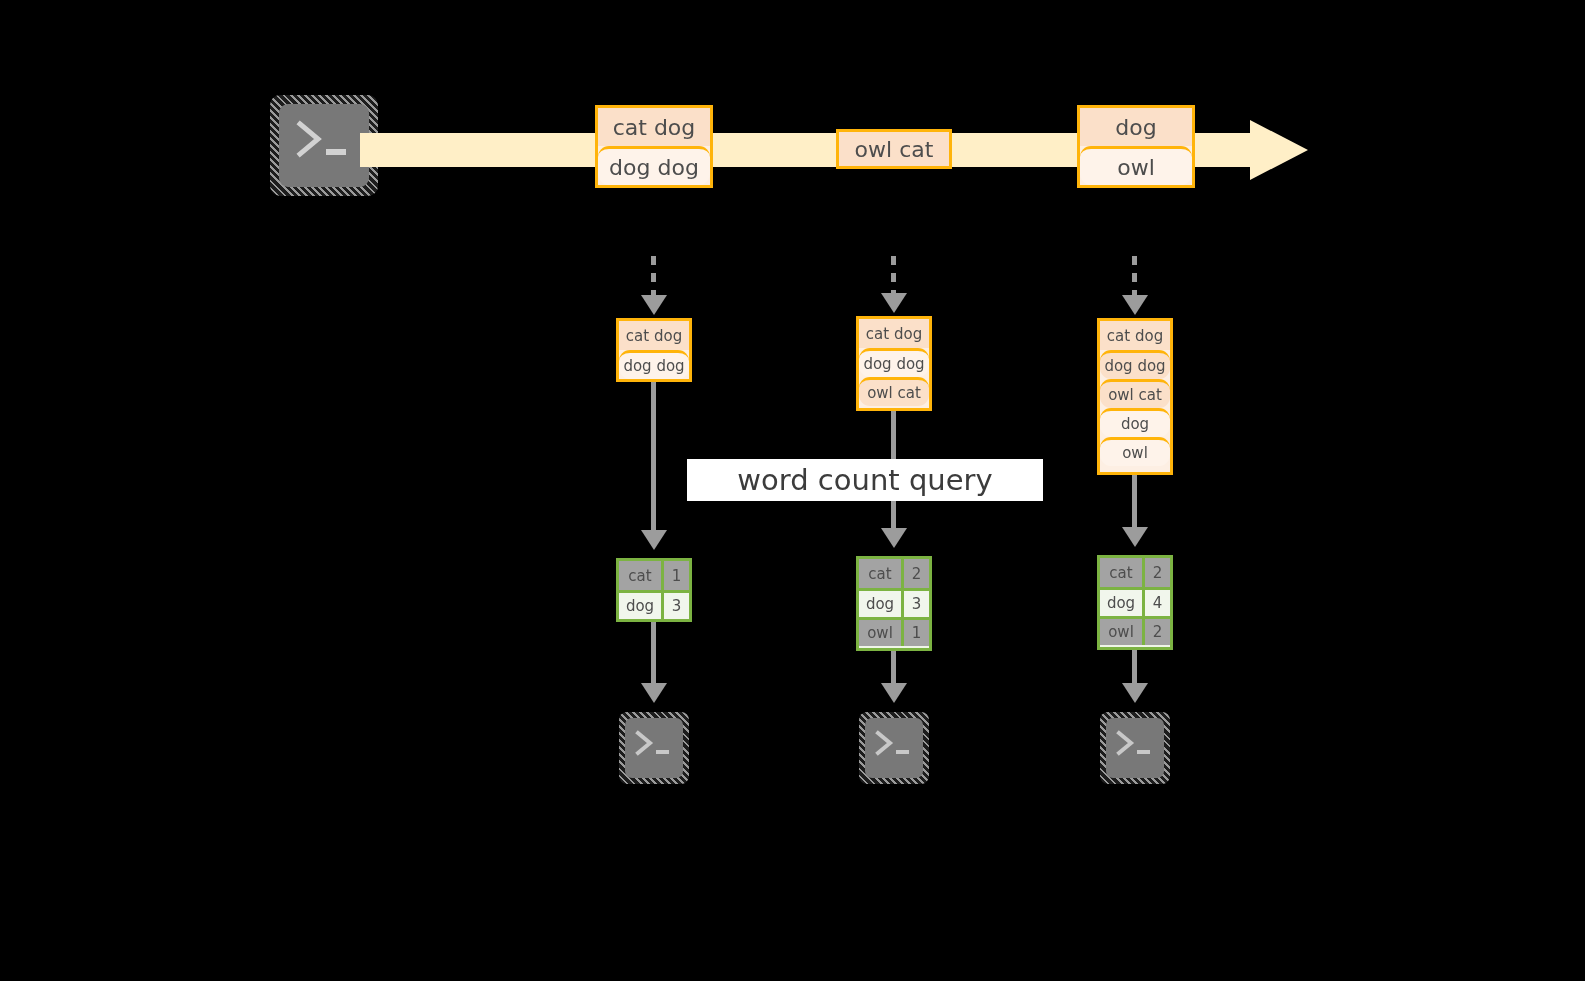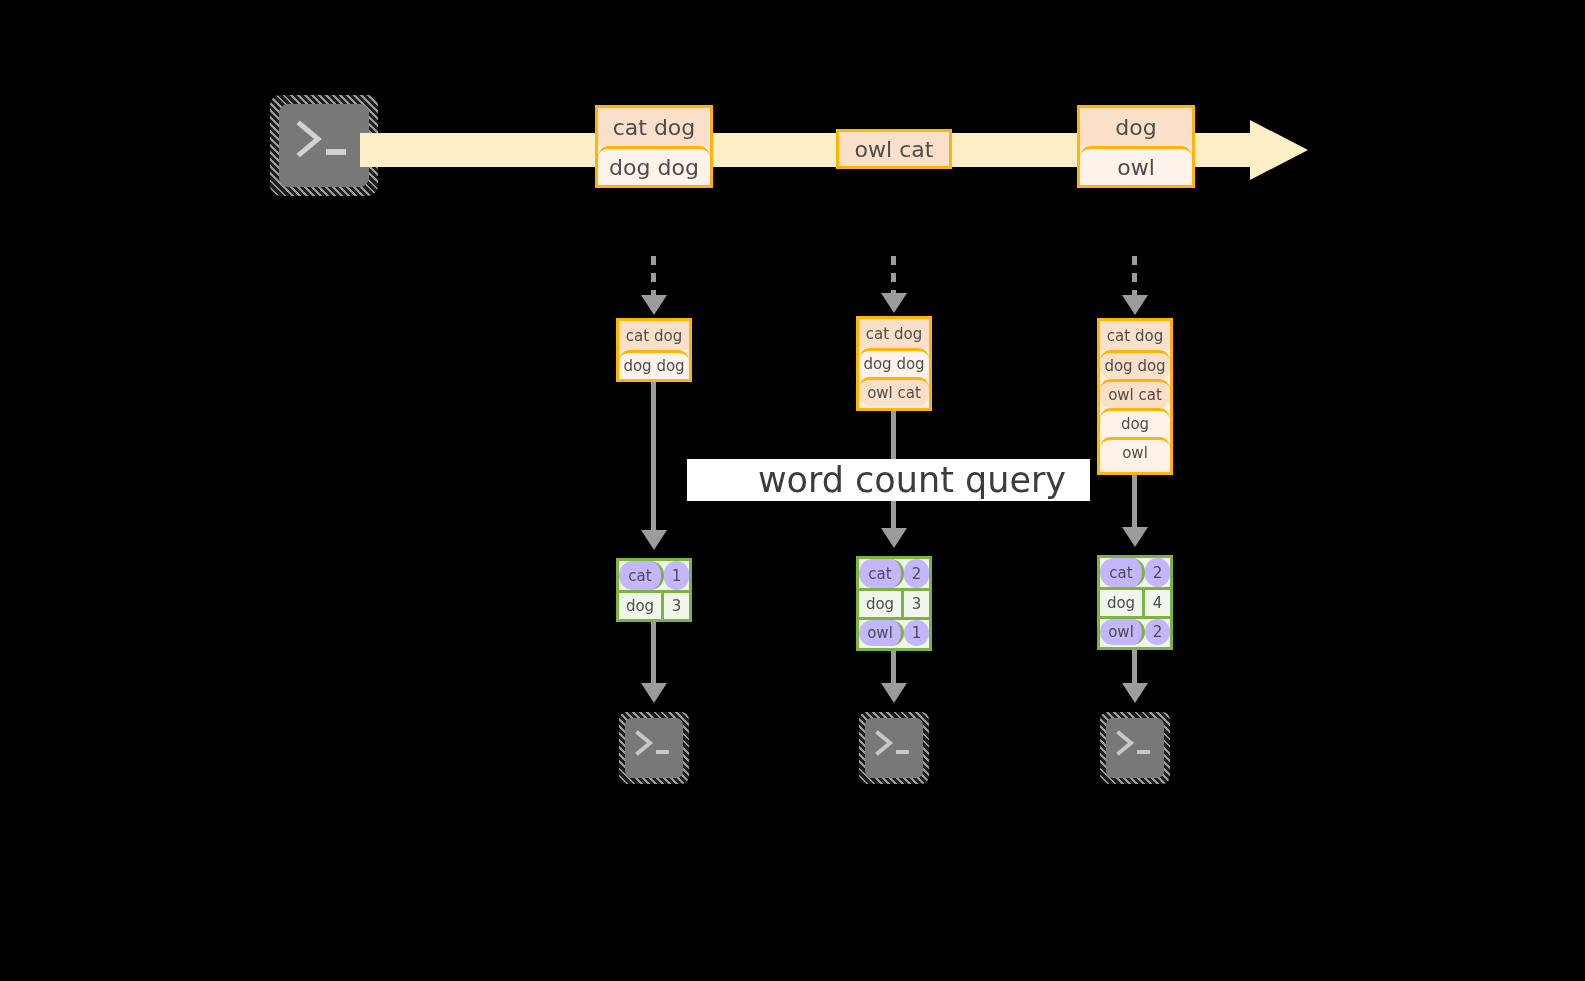--- a/index.html
+++ b/index.html
@@ -29,21 +29,21 @@
   .obox .row + .row{border-top:3px solid #FFB40A;border-radius:11px;}
 
   
   .gtab{position:absolute;box-sizing:border-box;border:3px solid #7CB342;
         background:#EFF5E8;}
   .gtab .grow{display:flex;box-sizing:border-box;}
   .gtab .grow + .grow{border-top:3px solid #7CB342;}
   .gtab .gc{box-sizing:border-box;color:#4d4d4d;display:flex;align-items:center;
         justify-content:center;white-space:nowrap;}
   .gtab .gc.k{border-right:3px solid #7CB342;}
-  .gtab .grow.dk .gc{background:#c4b5fd;border-radius:14px;}
+  .gtab .grow.dk .gc{background:#a3a3a3;}
   .gtab .grow.lt .gc{background:#F1F6EC;}
 
   
   .vline{position:absolute;background:#9c9c9c;width:5px;}
   .vdash{position:absolute;width:5px;
       background:repeating-linear-gradient(to bottom,#9c9c9c 0 9px,transparent 9px 17px);}
   .vhead{position:absolute;width:0;height:0;border-left:13px solid transparent;
       border-right:13px solid transparent;border-top:20px solid #9c9c9c;}
 
   
@@ -189,15 +189,15 @@
 
   <div class="term" style="left:1100px;top:712px;width:70px;height:72px;">
     <div class="hatch" style="border-radius:8px;"></div>
     <div class="body" style="left:6px;top:6px;width:58px;height:60px;border-radius:7px;"></div>
     <svg width="70" height="72" viewBox="0 0 70 72">
       <path d="M19 21 L31 31 L19 41" fill="none" stroke="#c8c8c8" stroke-width="4" stroke-linecap="square"></path>
       <path d="M37 40 L50 40" fill="none" stroke="#c8c8c8" stroke-width="4"></path>
     </svg>
   </div>
 
-  <div class="wcq" style="left:687px;top:459px;width:356px;height:42px;font-size:35px;padding-left:47px;">word count query</div>
+  <div class="wcq" style="left:687px;top:459px;width:356px;height:42px;font-size:29px;">word count query</div>
 
 </div>
 
 </body></html>

